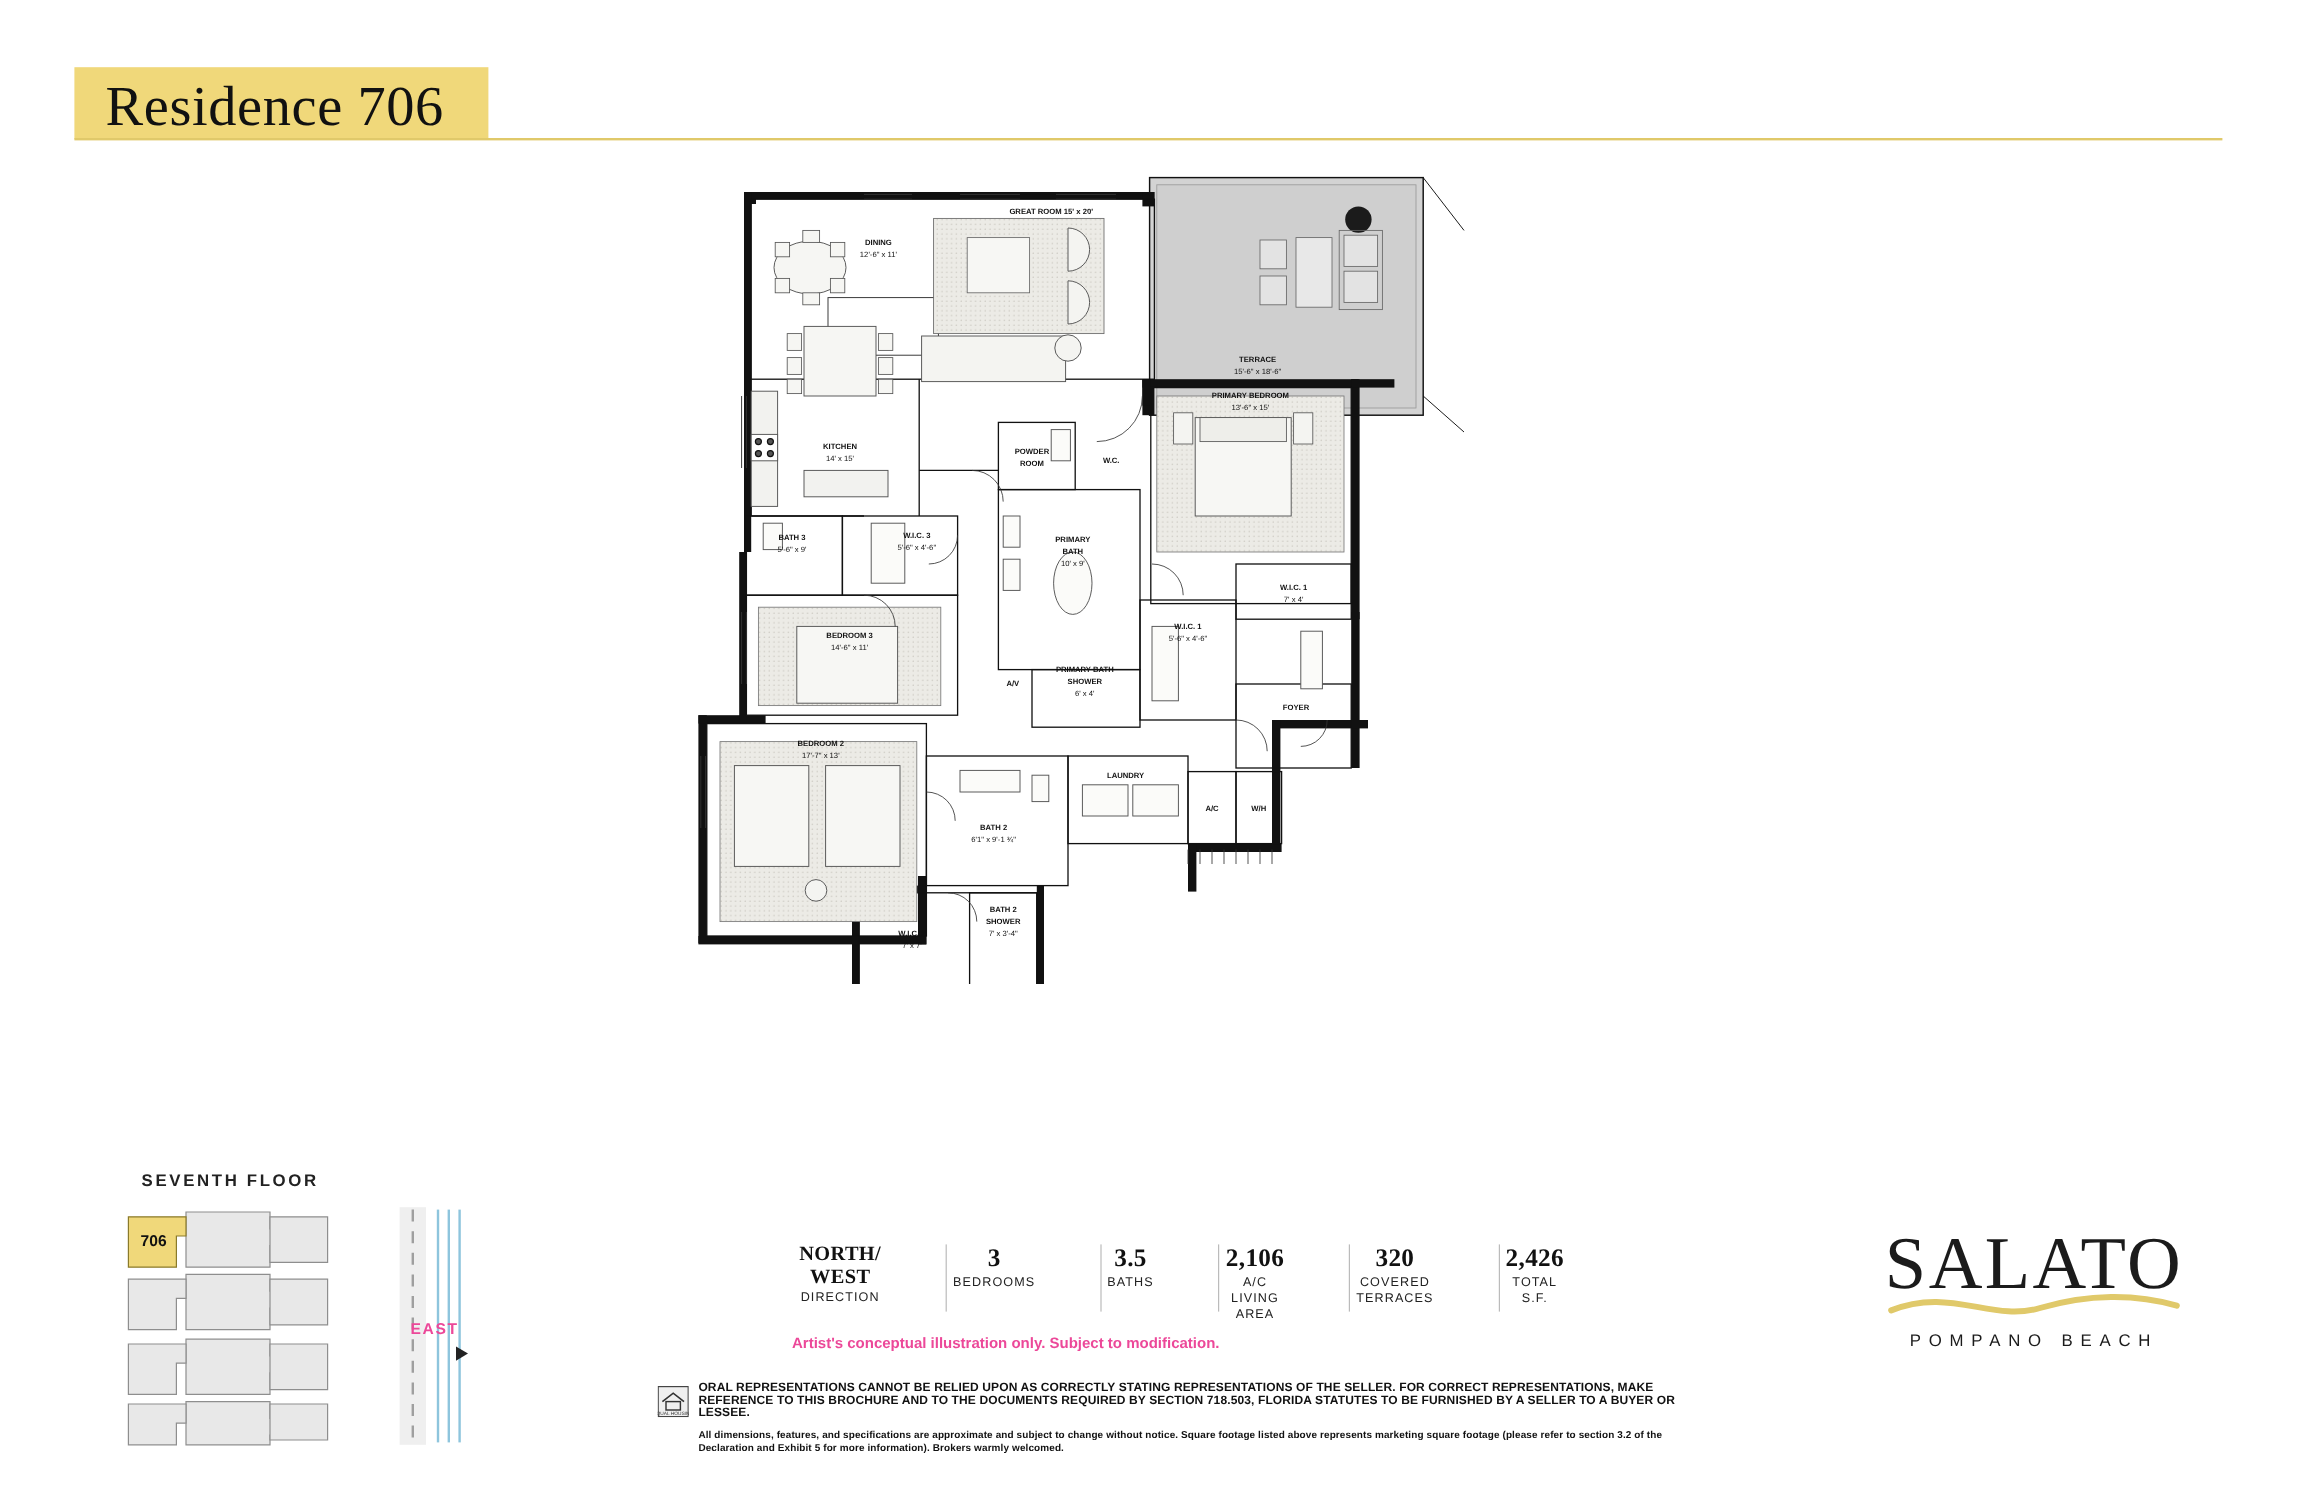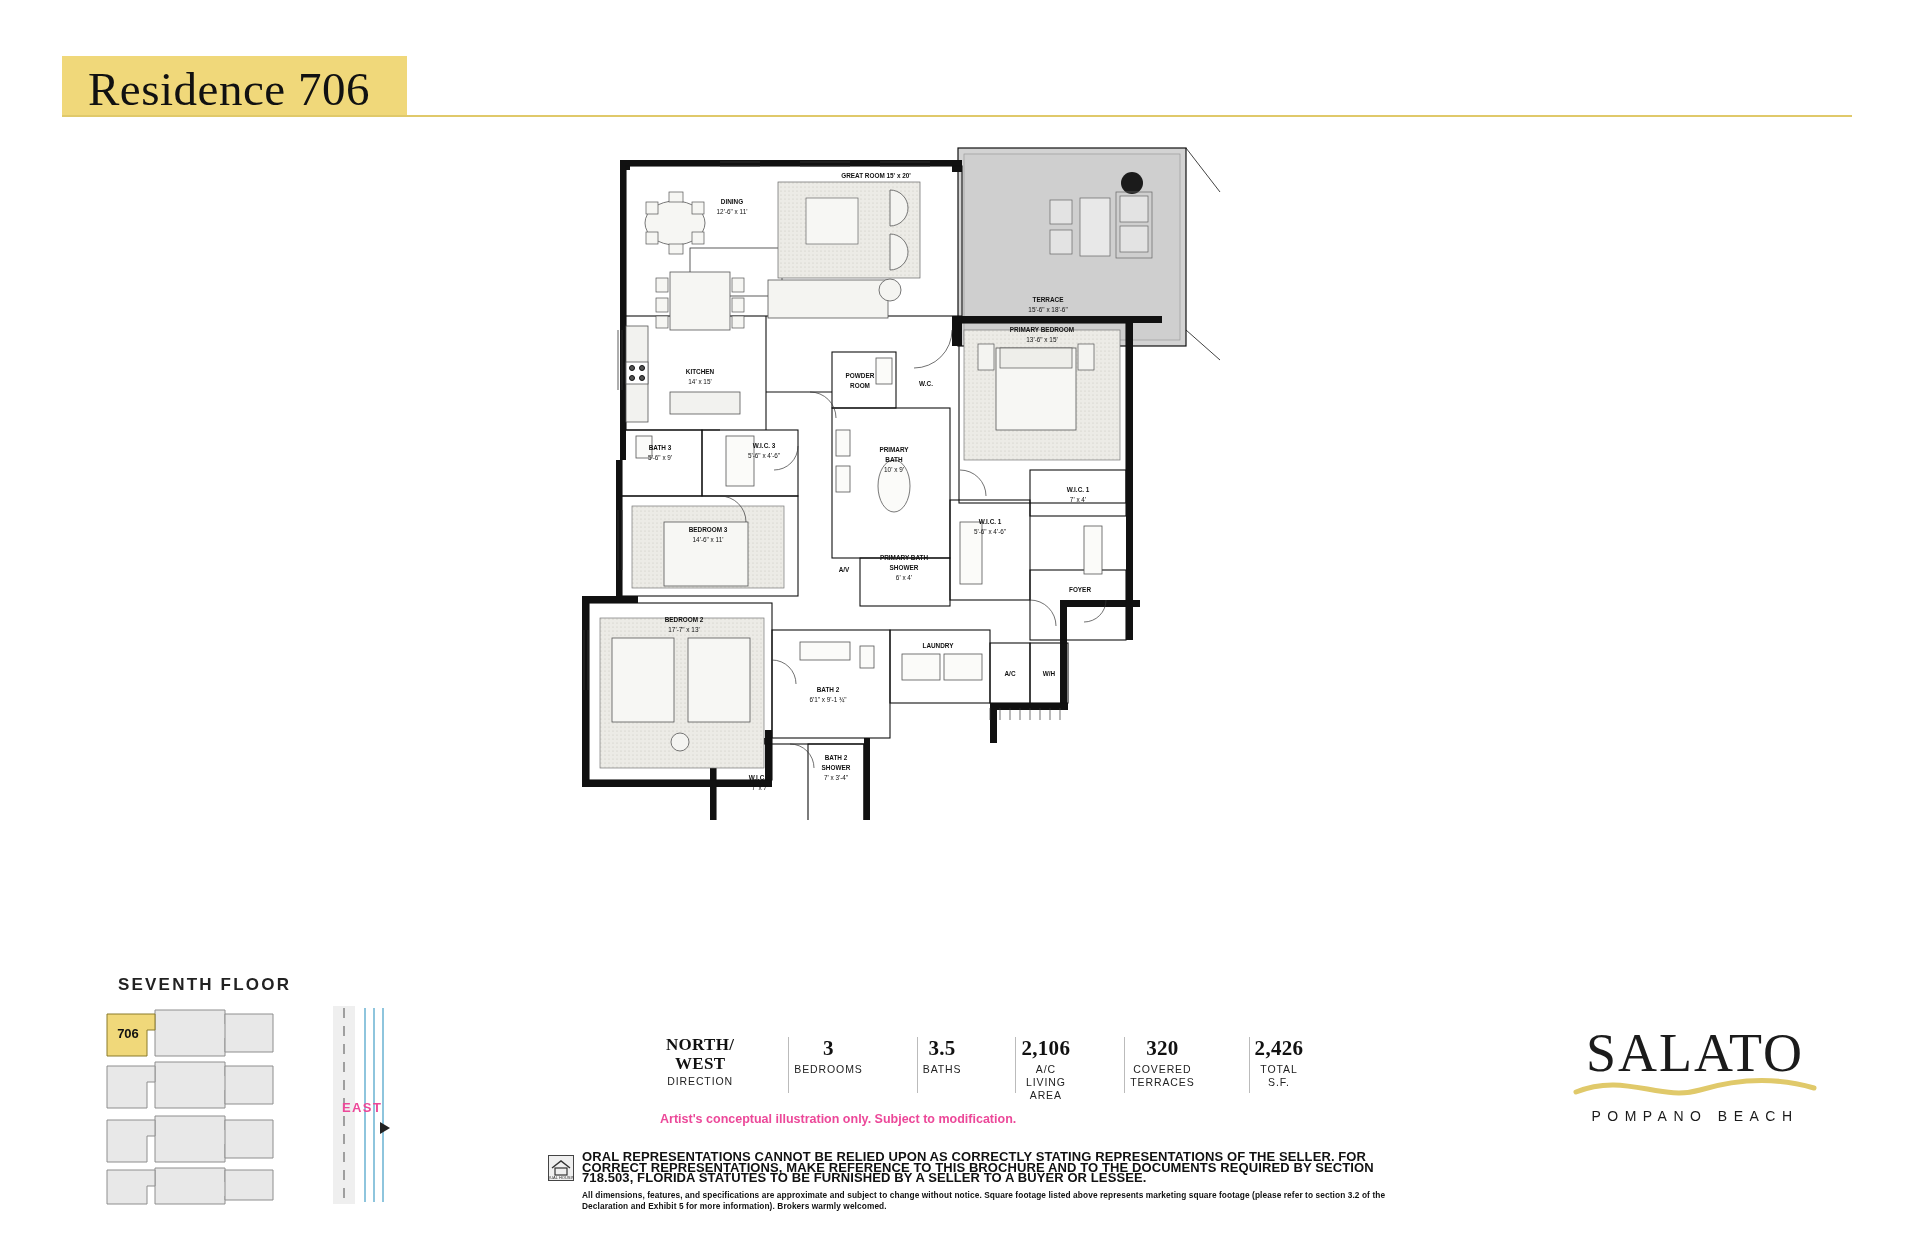--- a/index.html
+++ b/index.html
@@ -42,21 +42,21 @@
     position: absolute;
     left: 560px; top: 130px;
     width: 760px; height: 690px;
   }
   #floorplan svg { display: block; }
 
   
   .key-title {
     position: absolute;
     left: 118px; top: 975px;
-    font-size: 17px;
+    font-size: 14px;
     font-weight: bold;
     letter-spacing: 2.2px;
     color: #222;
   }
   #keyplate {
     position: absolute;
     left: 95px; top: 1000px;
     width: 420px; height: 210px;
   }
   .east-label {
@@ -127,21 +127,21 @@
   }
   .eho {
     position: absolute;
     left: 548px; top: 1155px;
     width: 26px; height: 26px;
   }
   .legal1 {
     position: absolute;
     left: 582px; top: 1152px;
     width: 830px;
-    font-size: 13px;
+    font-size: 10px;
     line-height: 10.5px;
     letter-spacing: 0.1px;
     color: #111;
     font-weight: bold;
   }
   .legal2 {
     position: absolute;
     left: 582px; top: 1190px;
     width: 830px;
     font-size: 8.3px;
@@ -153,21 +153,21 @@
 
   
   .logo {
     position: absolute;
     left: 1540px; top: 1020px;
     width: 310px;
     text-align: center;
   }
   .logo-word {
     font-family: "Liberation Serif", serif;
-    font-size: 54px;
+    font-size: 62px;
     letter-spacing: 2px;
     color: #1b1b1b;
     line-height: 66px;
   }
   .logo-swoosh {
     margin: -10px auto 0;
     width: 250px; height: 26px;
   }
   .logo-sub {
     font-size: 14px;

